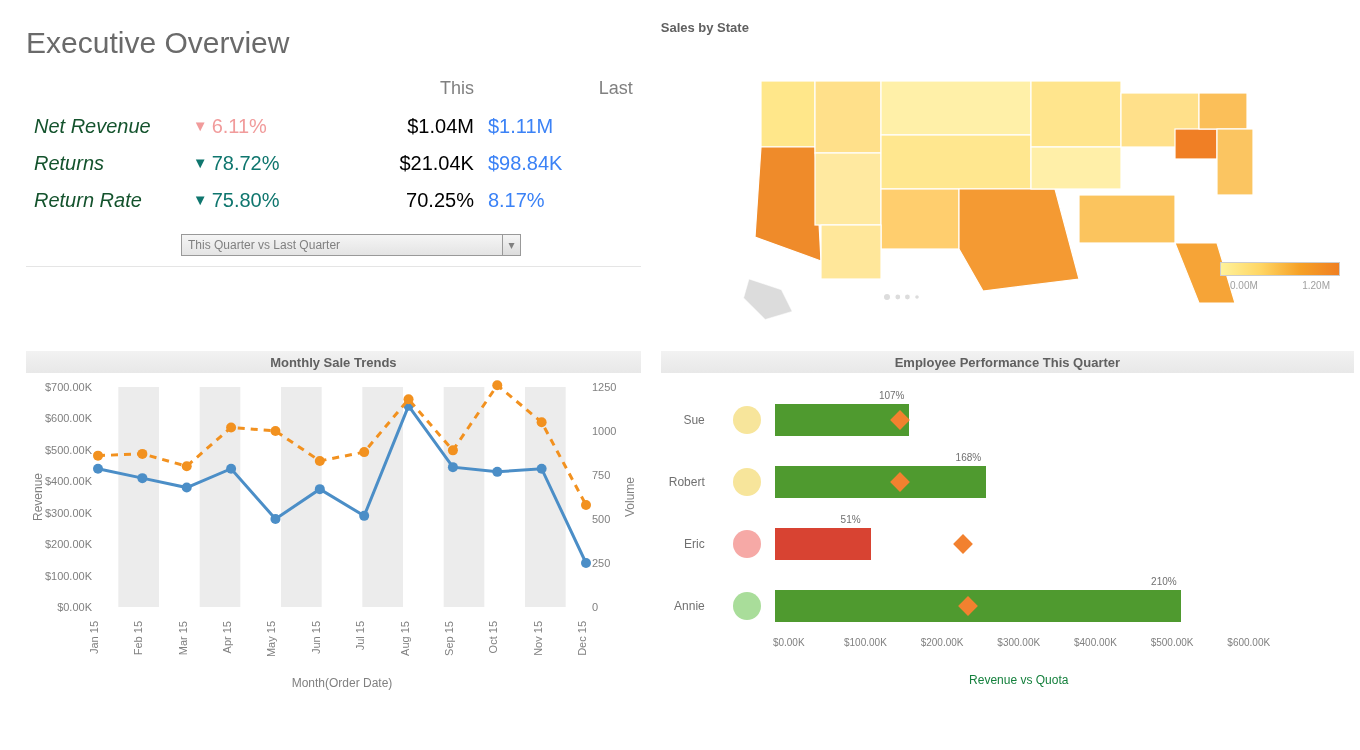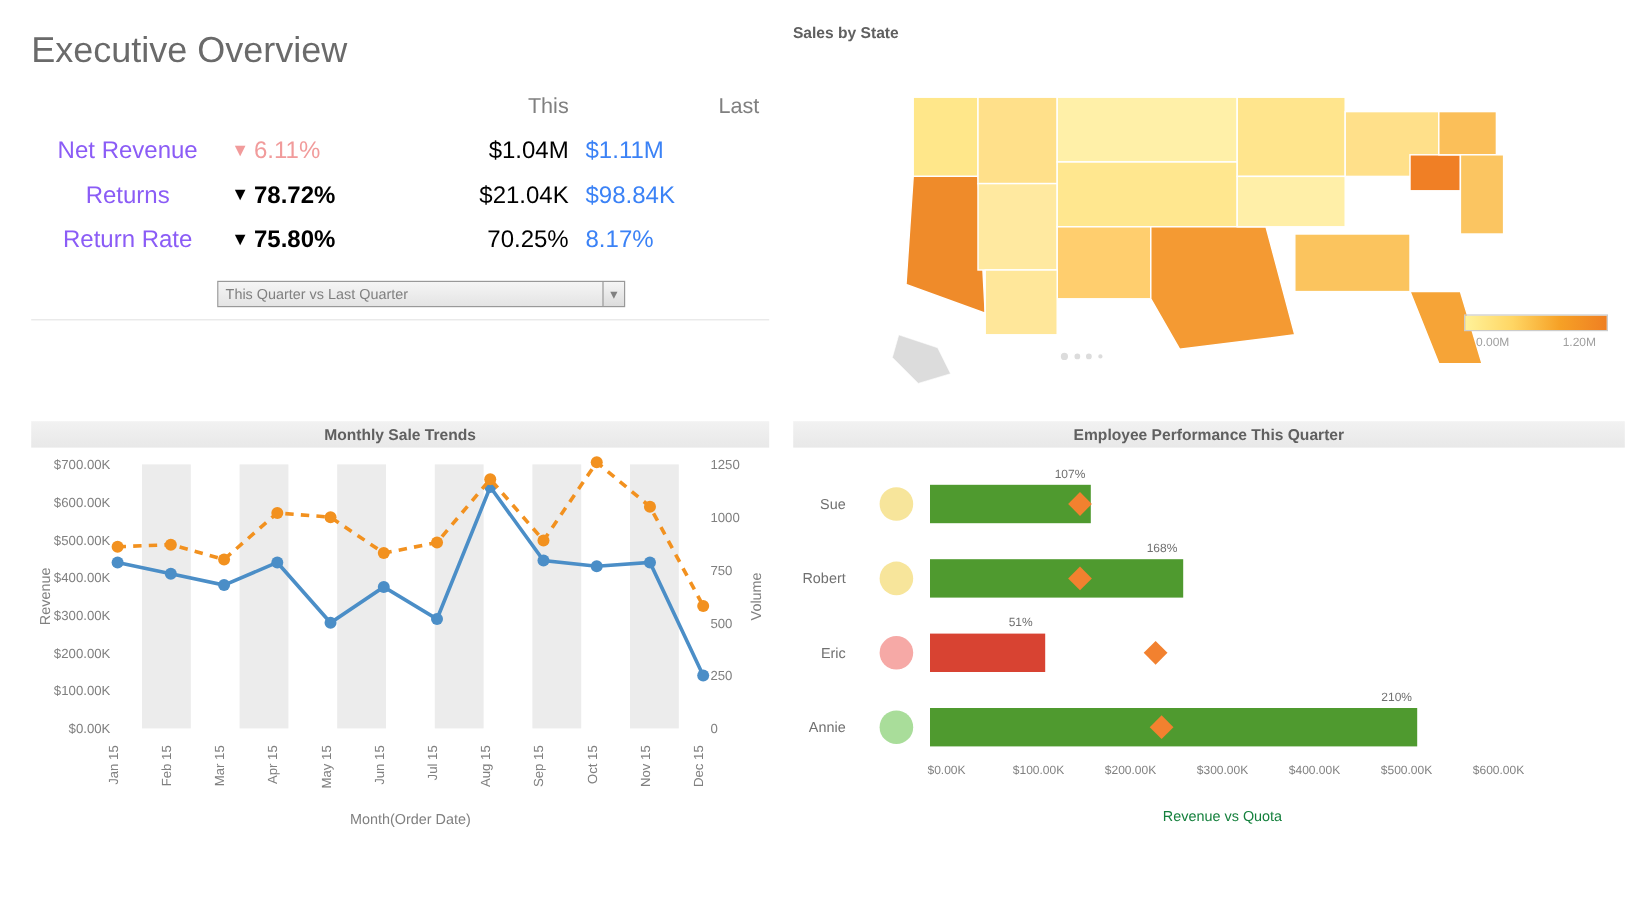--- a/index.html
+++ b/index.html
@@ -28,25 +28,25 @@
     font-weight: 400;
     font-size: 18px;
     color: #808080;
     padding: 2px 6px 8px;
   }
   .kpi-table td {
     font-size: 20px;
     padding: 6px 6px;
     vertical-align: middle;
   }
-  .kpi-label { color: #8b5cf6; font-size: 20px; text-align: center; width: 140px; }
+  .kpi-label { color: #14532d; font-size: 20px; text-align: left; width: 140px; font-style: italic; }
   .kpi-delta { width: 140px; font-size: 20px; white-space: nowrap; }
   .kpi-delta .tri { font-size: 15px; margin-right: 4px; display:inline-block; transform:translateY(-2px);}
   .delta-down { color: #f19b9b; }
-  .delta-up { color: #000000; font-weight: bold; }
+  .delta-up { color: #0f766e; }
   .kpi-this { text-align: right; color: #000000; font-size: 22px; width: 120px; }
   .kpi-last { text-align: left; color: #3b82f6; font-size: 22px; width: 140px; }
   .period-select {
     margin: 14px 0 10px 155px;
     width: 340px;
     height: 22px;
     border: 1px solid #999;
     background: linear-gradient(#f5f5f5,#e4e4e4);
     display: flex;
     align-items: center;

